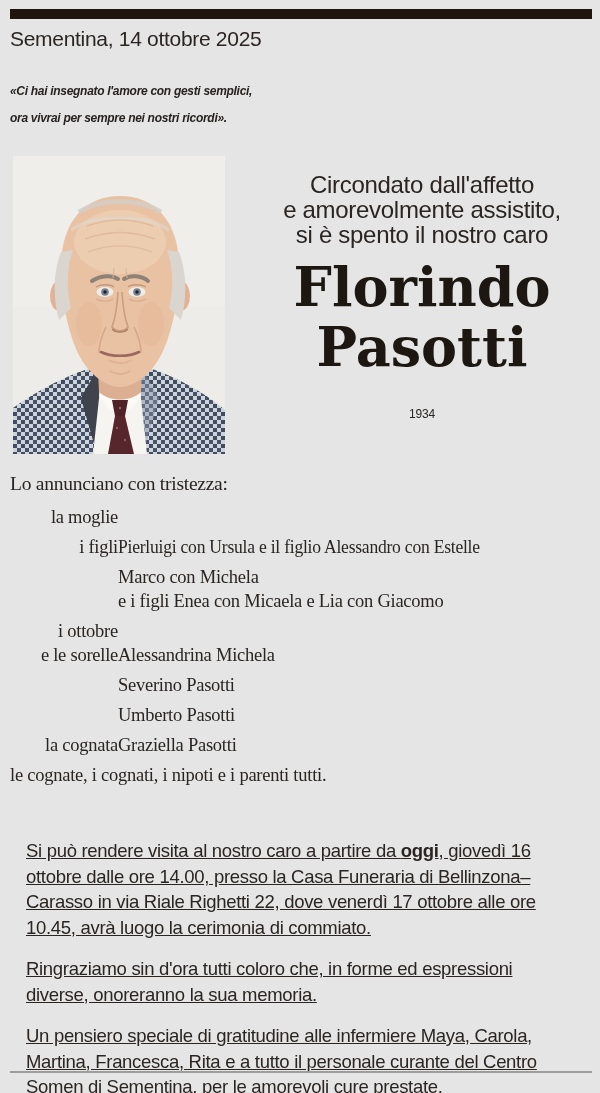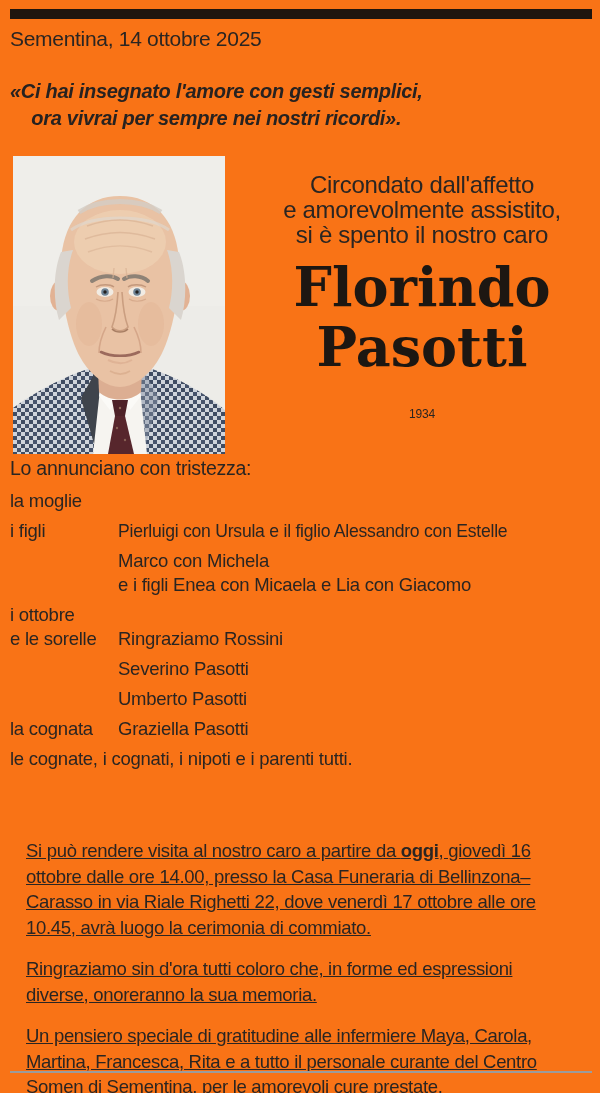--- a/index.html
+++ b/index.html
@@ -1,34 +1,34 @@
 <!DOCTYPE html>
 <html><head>
 <meta charset="utf-8">
 <style>
   html,body{margin:0;padding:0;background:#ffffff;}
   .page{
-    position:relative;width:600px;height:1093px;background:#f97316;overflow:hidden;
+    position:relative;width:600px;height:1093px;background:#e5e5e5;overflow:hidden;
     font-family:"Liberation Sans","DejaVu Sans",sans-serif;color:#2a2522;
   }
   .top-bar{position:absolute;left:10px;top:9px;width:582px;height:10px;background:#1f150e;}
   .dateline{position:absolute;left:10px;top:27px;font-size:21px;letter-spacing:-0.3px;}
-  .quote{position:absolute;left:10px;top:78px;font-size:20px;font-weight:700;font-style:italic;
-         line-height:27px;letter-spacing:-0.3px;color:#272220;text-align:center;}
+  .quote{position:absolute;left:10px;top:78px;font-size:12px;font-weight:700;font-style:italic;
+         line-height:27px;letter-spacing:-0.3px;color:#272220;}
   .photo-wrap{position:absolute;left:13px;top:156px;width:212px;height:298px;}
   .photo-wrap svg{display:block;width:212px;height:298px;}
   .right-col{position:absolute;left:250px;top:172px;width:344px;text-align:center;}
   .intro{font-size:24px;line-height:25px;letter-spacing:-0.3px;}
   .name{margin-top:10px;font-family:"DejaVu Serif","Liberation Serif",serif;font-weight:700;
         font-size:54px;line-height:60px;color:#1d1712;}
   .year{margin-top:30px;font-size:12px;letter-spacing:-0.2px;}
-  .family{position:absolute;left:10px;top:456px;width:582px;font-size:18.5px;line-height:24px;letter-spacing:-0.25px;}
+  .family{position:absolute;left:10px;top:472px;width:582px;font-size:18.5px;line-height:24px;letter-spacing:-0.25px;font-family:Liberation Serif, serif;}
   .fam-heading{margin-bottom:9px;font-size:19.5px;}
   .fam-row{display:flex;margin-bottom:6px;}
-  .fam-label{width:108px;flex:none;}
+  .fam-label{width:108px;flex:none;text-align:right;}
   .fam-value{flex:1;}
   .fit{display:inline-block;white-space:nowrap;transform:scaleX(0.95);transform-origin:0 50%;}
   .two-line .line2{display:block;}
   .align-end{align-items:flex-end;}
   .closing{margin-top:0;}
   .paragraphs{position:absolute;left:10px;top:822px;width:582px;font-size:18.5px;
               line-height:25.5px;letter-spacing:-0.3px;}
   .paragraphs p{margin:16px;text-decoration:underline;}
   .paragraphs p + p{margin-top:4px;}
   .bottom-rule{position:absolute;left:10px;top:1071px;width:582px;height:2px;background:#9c9c9c;}
@@ -152,21 +152,21 @@
         <span>Marco con Michela</span>
         <span class="line2">e i figli Enea con Micaela e Lia con Giacomo</span>
       </div>
     </div>
 
     <div class="fam-row align-end">
       <div class="fam-label two-line">
         <span>i ottobre</span>
         <span class="line2">e le sorelle</span>
       </div>
-      <div class="fam-value">Ringraziamo Rossini</div>
+      <div class="fam-value">Alessandrina Michela</div>
     </div>
 
     <div class="fam-row">
       <div class="fam-label"></div>
       <div class="fam-value">Severino Pasotti</div>
     </div>
 
     <div class="fam-row">
       <div class="fam-label"></div>
       <div class="fam-value">Umberto Pasotti</div>

